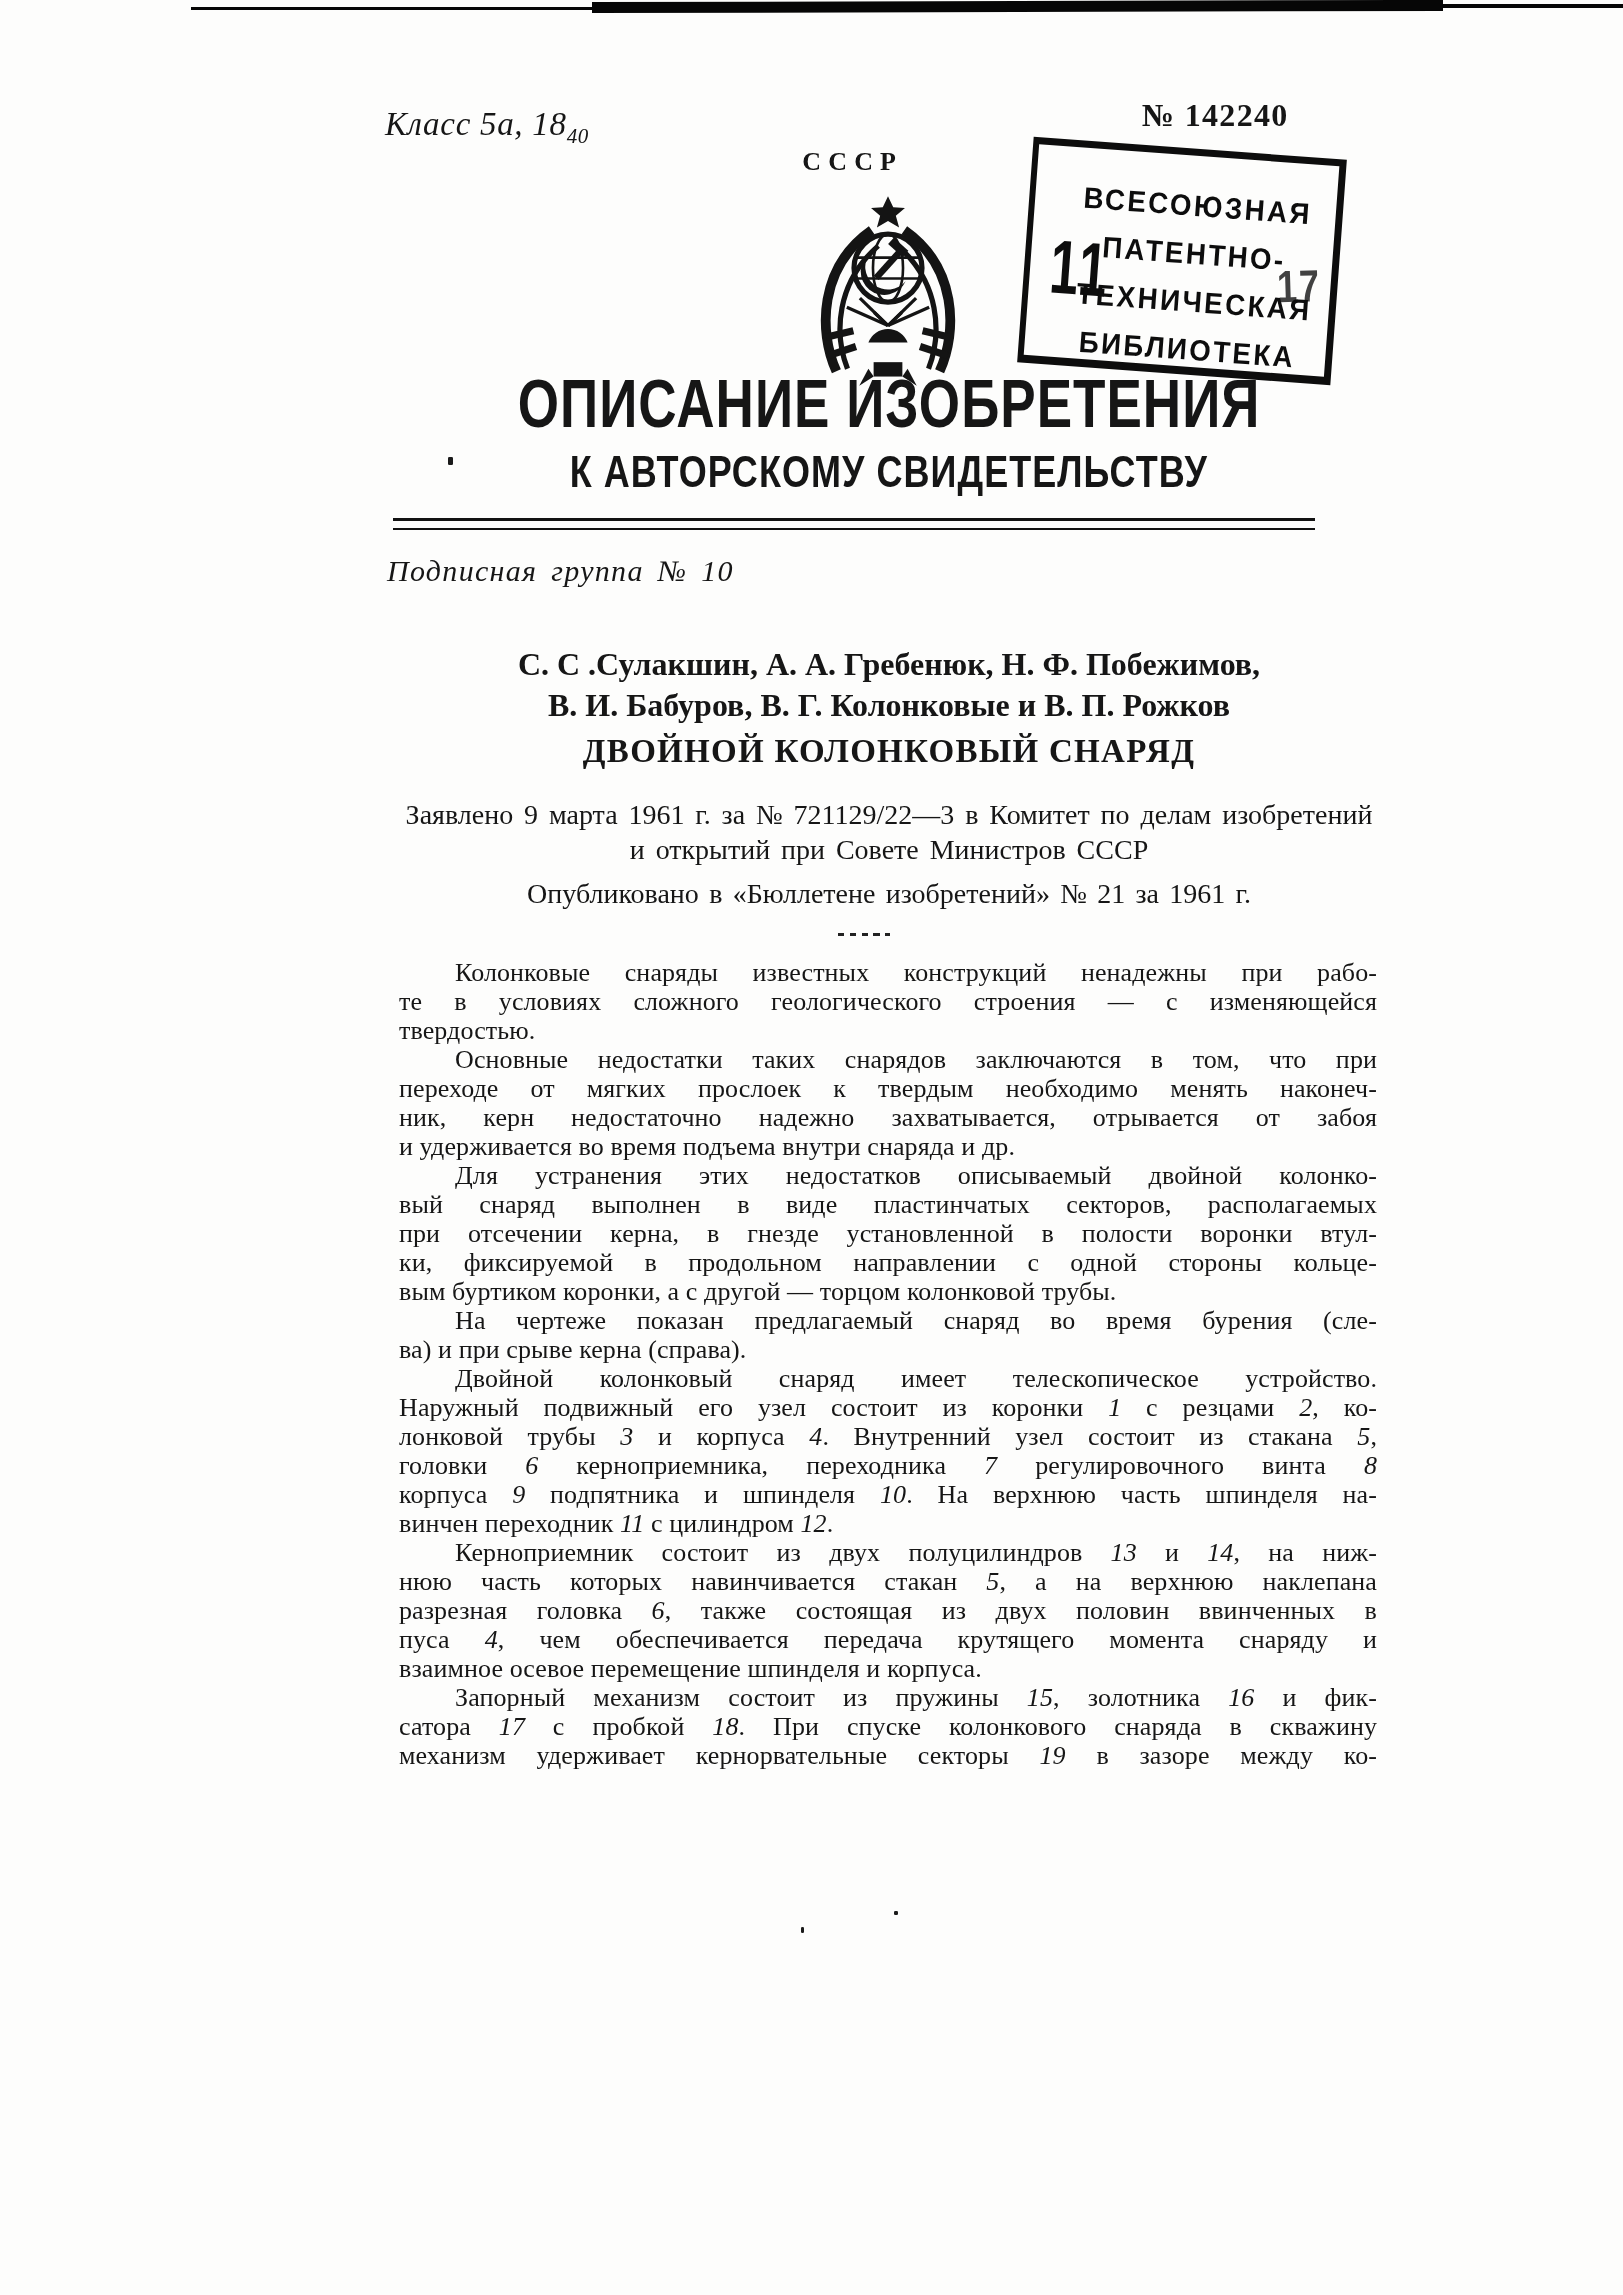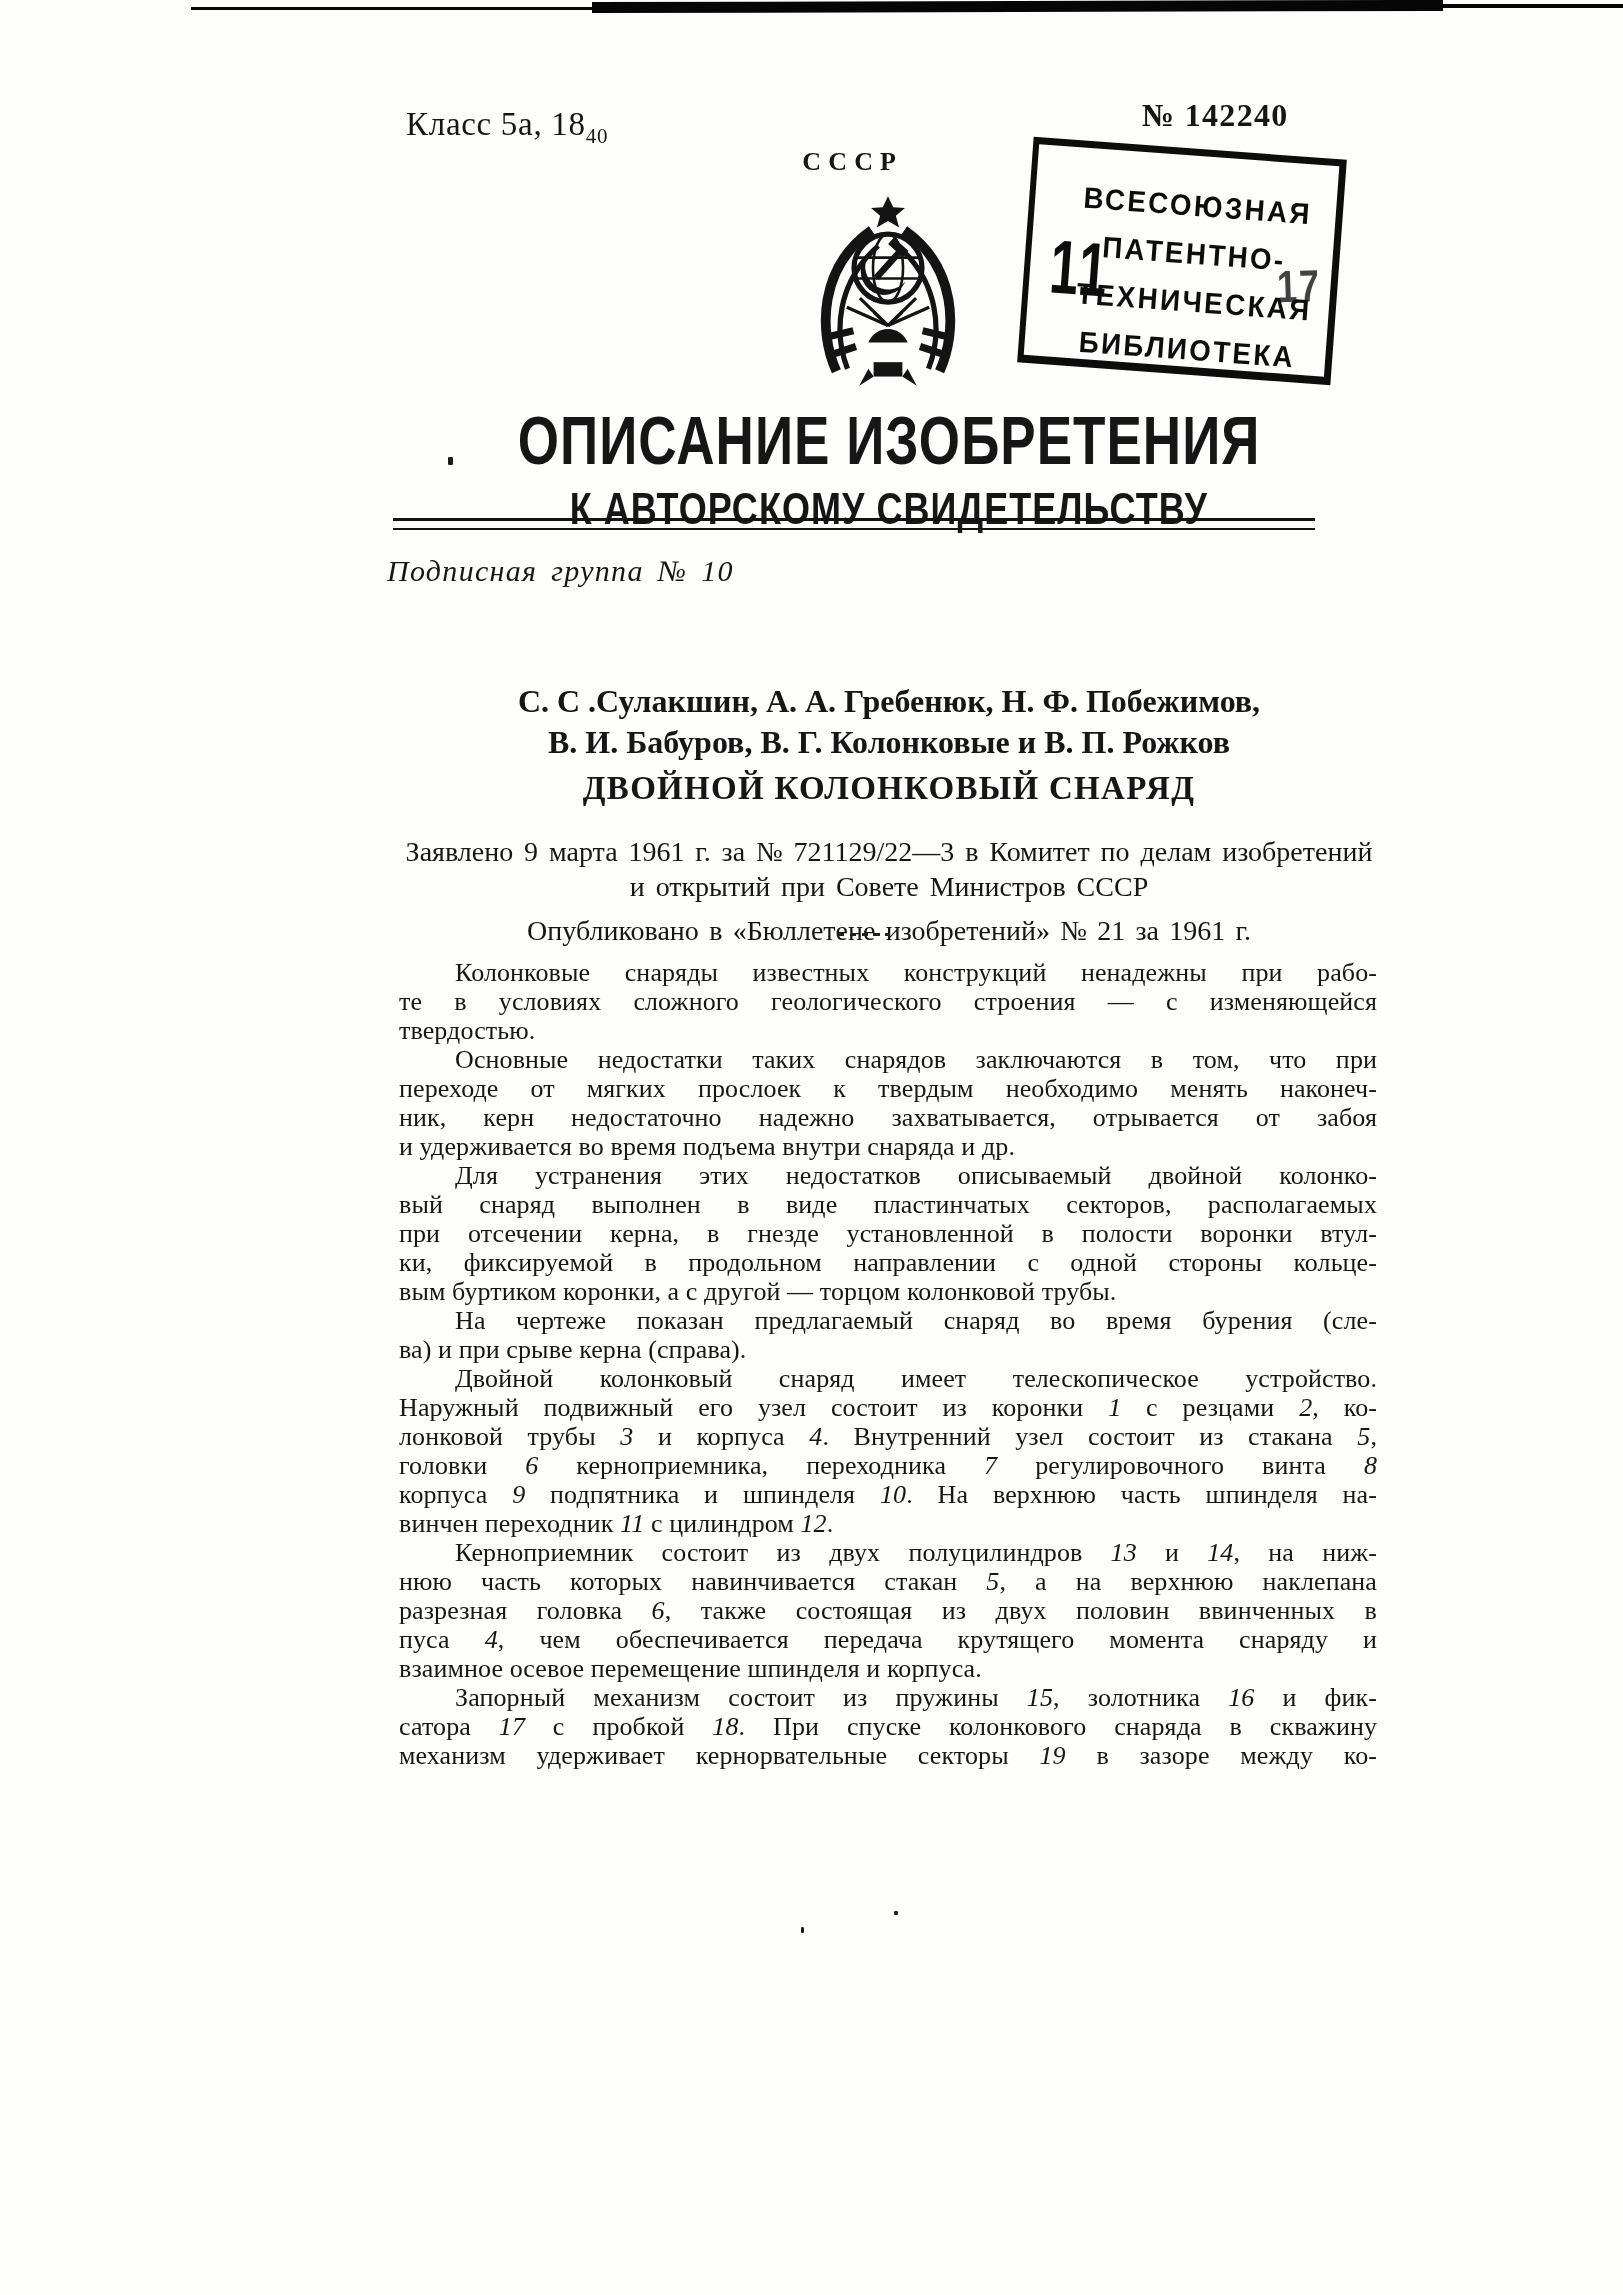--- a/index.html
+++ b/index.html
@@ -6,39 +6,39 @@
   .page{
     position:relative;width:1623px;height:2295px;background:#fdfdfc;
     font-family:"Liberation Serif", serif;color:#161616;overflow:hidden;
   }
   .abs{position:absolute;}
   
   .art{background:#060606;}
   .speck{position:absolute;background:#1a1a1a;border-radius:1.3px;}
   .dashline{position:absolute;height:2.6px;background:repeating-linear-gradient(90deg,#222 0 6.5px,transparent 6.5px 11.8px);}
   
-  .class-line{left:406px;top:106px;font-size:33px;letter-spacing:0.7px;}
+  .class-line{left:385px;top:106px;font-size:33px;letter-spacing:0.7px;font-style:italic;}
   .class-line sub{font-size:21px;}
   .doc-number{left:1142px;top:97px;font-size:32px;font-weight:bold;letter-spacing:1.3px;}
   .country{left:795px;top:147px;width:196px;font-size:26px;font-weight:bold;letter-spacing:7.2px;padding-left:7.2px;}
   
   .emblem{left:806px;top:191px;}
   
   .stamp{
     left:1025px;top:148px;width:301px;height:211px;
     border:7.9px solid #0d0d0d;border-left-width:6.5px;border-bottom-width:8.5px;
     transform:rotate(4.2deg);transform-origin:50% 50%;
     font-family:"Liberation Sans", sans-serif;color:#0d0d0d;
   }
   .stamp-lines{position:absolute;left:41px;top:26px;width:243px;text-align:center;}
   .stamp-line{font-weight:bold;font-size:29.5px;line-height:48px;letter-spacing:2.6px;transform:scaleX(.94);transform-origin:50% 50%;white-space:nowrap;}
   .stamp-number{position:absolute;left:19.6px;top:77px;font-weight:bold;font-size:76px;transform:scaleX(.68);transform-origin:0 0;letter-spacing:3.9px;}
   .stamp-mark{position:absolute;right:3.9px;top:97px;font-weight:bold;font-size:45px;opacity:.78;transform:rotate(-6deg) scaleX(.8);letter-spacing:2.6px;}
   
-  .center-col{left:398px;width:982px;text-align:center;margin-top:37px;}
+  .center-col{left:398px;width:982px;text-align:center;}
   .doc-title{top:364px;font-family:"Liberation Sans", sans-serif;font-weight:bold;font-size:68px;}
   .doc-title .cond{display:inline-block;transform:scaleX(.78);transform-origin:50% 50%;white-space:nowrap;letter-spacing:1.3px;}
   .doc-subtitle{top:446px;font-family:"Liberation Sans", sans-serif;font-weight:bold;font-size:45px;}
   .doc-subtitle .cond{display:inline-block;transform:scaleX(.8);transform-origin:50% 50%;white-space:nowrap;letter-spacing:1.3px;}
   .double-rule{left:393px;top:518px;width:922px;height:6.5px;border-top:3.3px solid #121212;border-bottom:2.6px solid #121212;}
   .subscription{left:387px;top:554px;font-style:italic;font-size:30px;letter-spacing:1.3px;word-spacing:5.2px;}
   .authors{top:644px;font-weight:bold;font-size:32px;line-height:41px;}
   .invention-title{top:733px;font-weight:bold;font-size:33px;letter-spacing:1.3px;}
   .filing{top:797px;font-size:28px;line-height:35px;word-spacing:3.9px;}
   .published{top:878px;font-size:28px;word-spacing:3.3px;}

